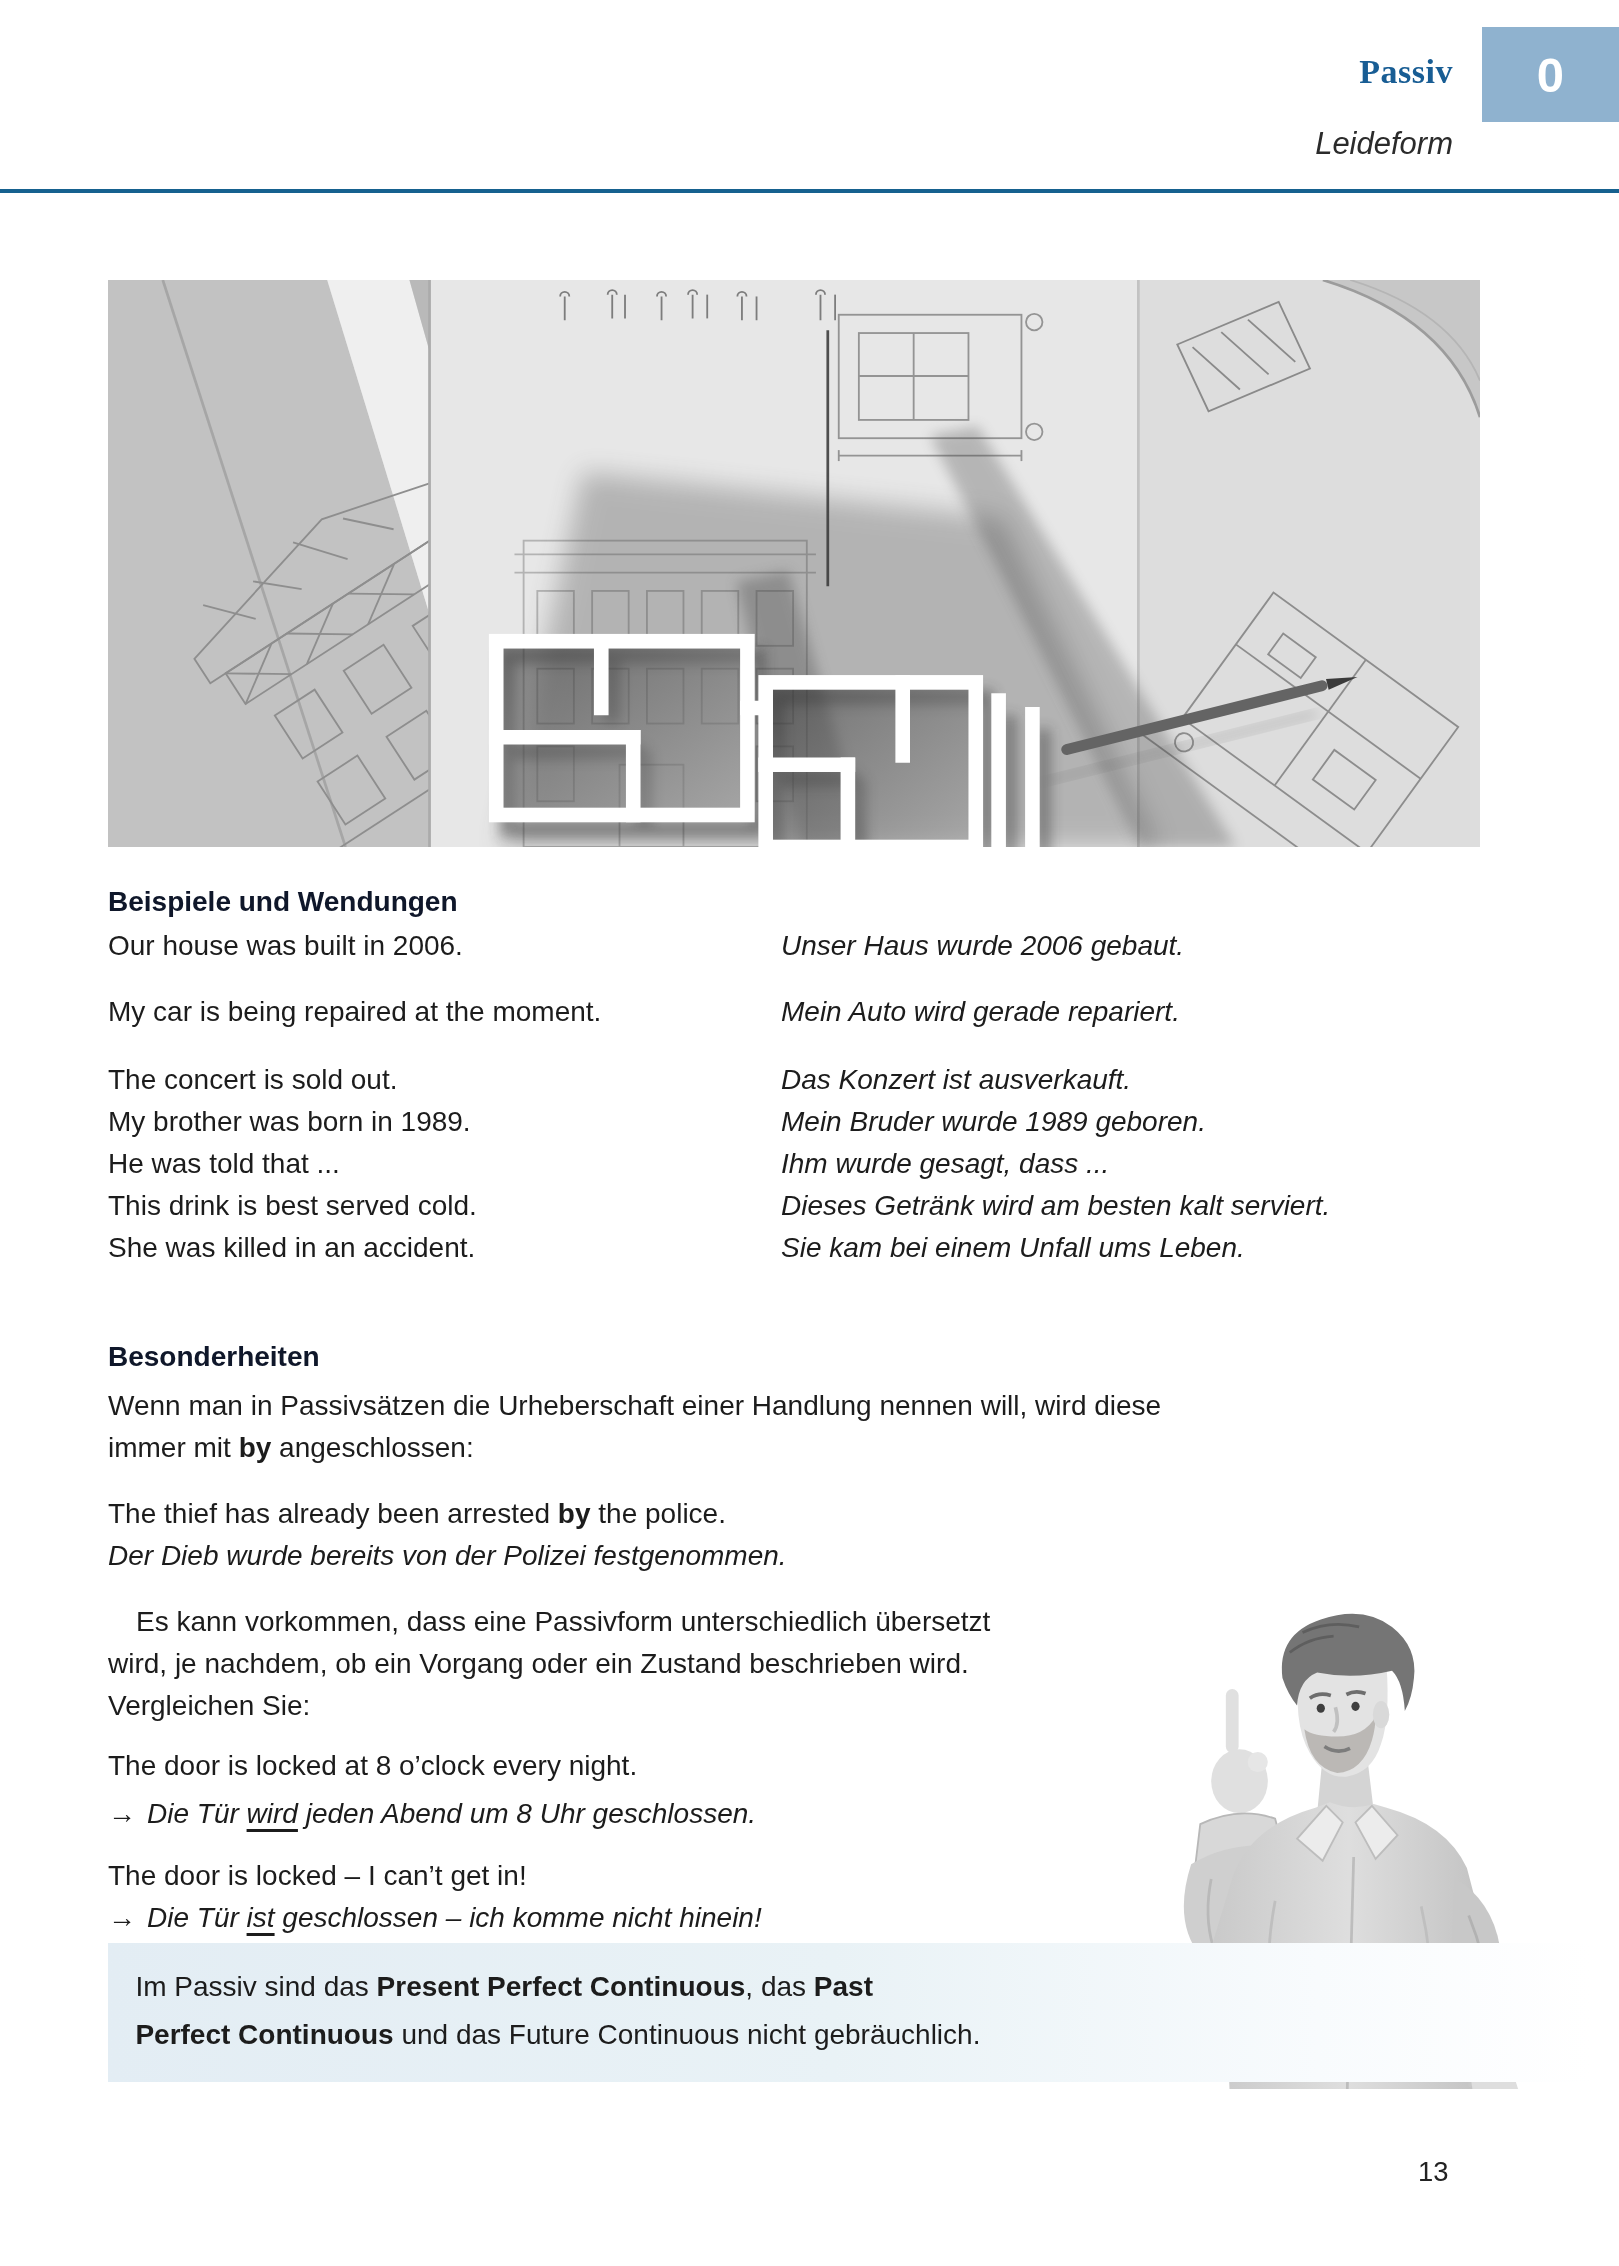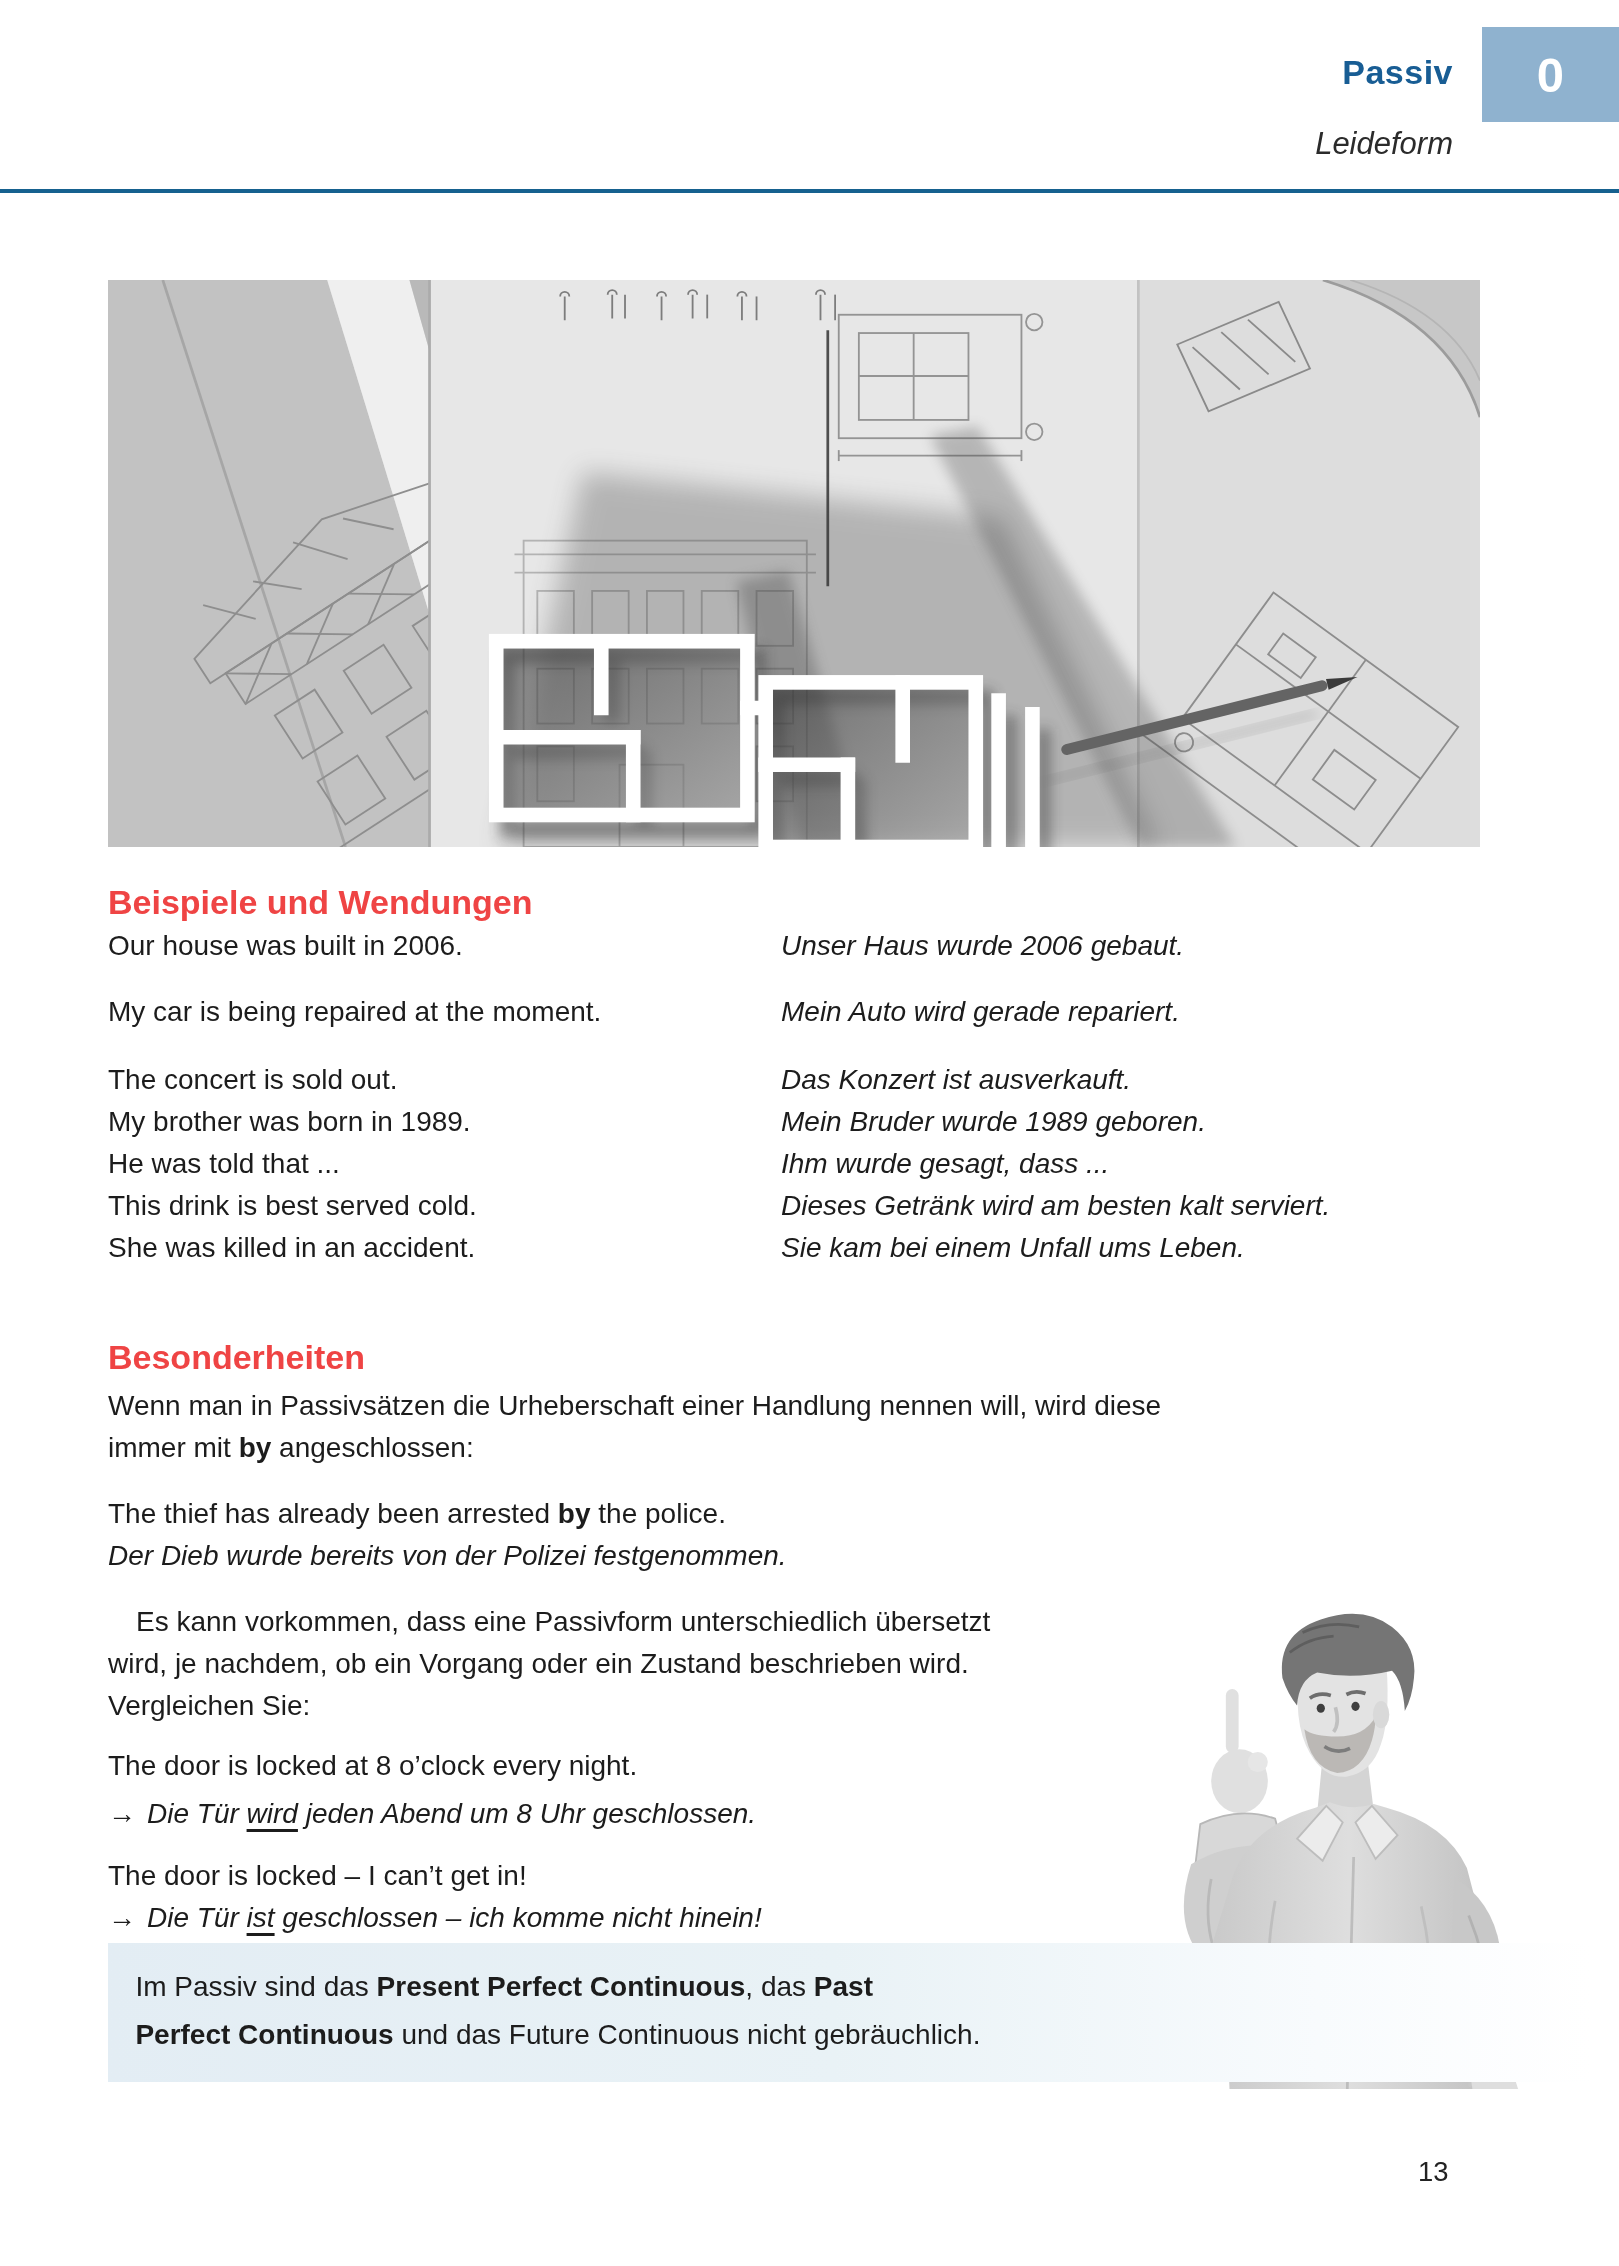--- a/index.html
+++ b/index.html
@@ -8,21 +8,21 @@
     width:1619px;
     height:2267px;
     background:#ffffff;
     font-family:"Liberation Sans", sans-serif;
     color:#1c1c1c;
     overflow:hidden;
   }
   
   .chapter-title{
     position:absolute; top:53px; right:166px;
-    font-size:34px; font-weight:bold; color:#185d94; letter-spacing:0.5px;
+    font-size:34px; font-weight:bold; color:#185d94; letter-spacing:0.5px;font-family:Liberation Serif, serif;
   }
   .chapter-box{
     position:absolute; top:27.4px; right:0; width:137px; height:95px;
     background:#8fb2cf; color:#ffffff;
     display:flex; align-items:center; justify-content:center;
     font-size:49px; font-weight:bold;
   }
   .chapter-sub{
     position:absolute; top:126px; right:166px;
     font-size:31px; font-style:italic; color:#2b2b2b;
@@ -30,21 +30,21 @@
   .header-rule{
     position:absolute; top:189px; left:0; right:0; height:3.7px; background:#16618f;
   }
   
   .hero{
     position:absolute; top:280px; left:108px; width:1372px; height:567px;
   }
   
   .h2{
     position:absolute; left:108px;
-    font-size:34px; font-weight:bold; color:#ef4444; line-height:42px;
+    font-size:28px; font-weight:bold; color:#0f172a; line-height:42px;
   }
   .bodyline{
     position:absolute; left:108px;
     font-size:28px; line-height:42px; color:#1c1c1c;
   }
   .examples{position:absolute; left:108px; top:925px; width:1372px;}
   .pair-row{
     display:grid; grid-template-columns:673px 1fr;
     font-size:28px; line-height:42px;
   }

